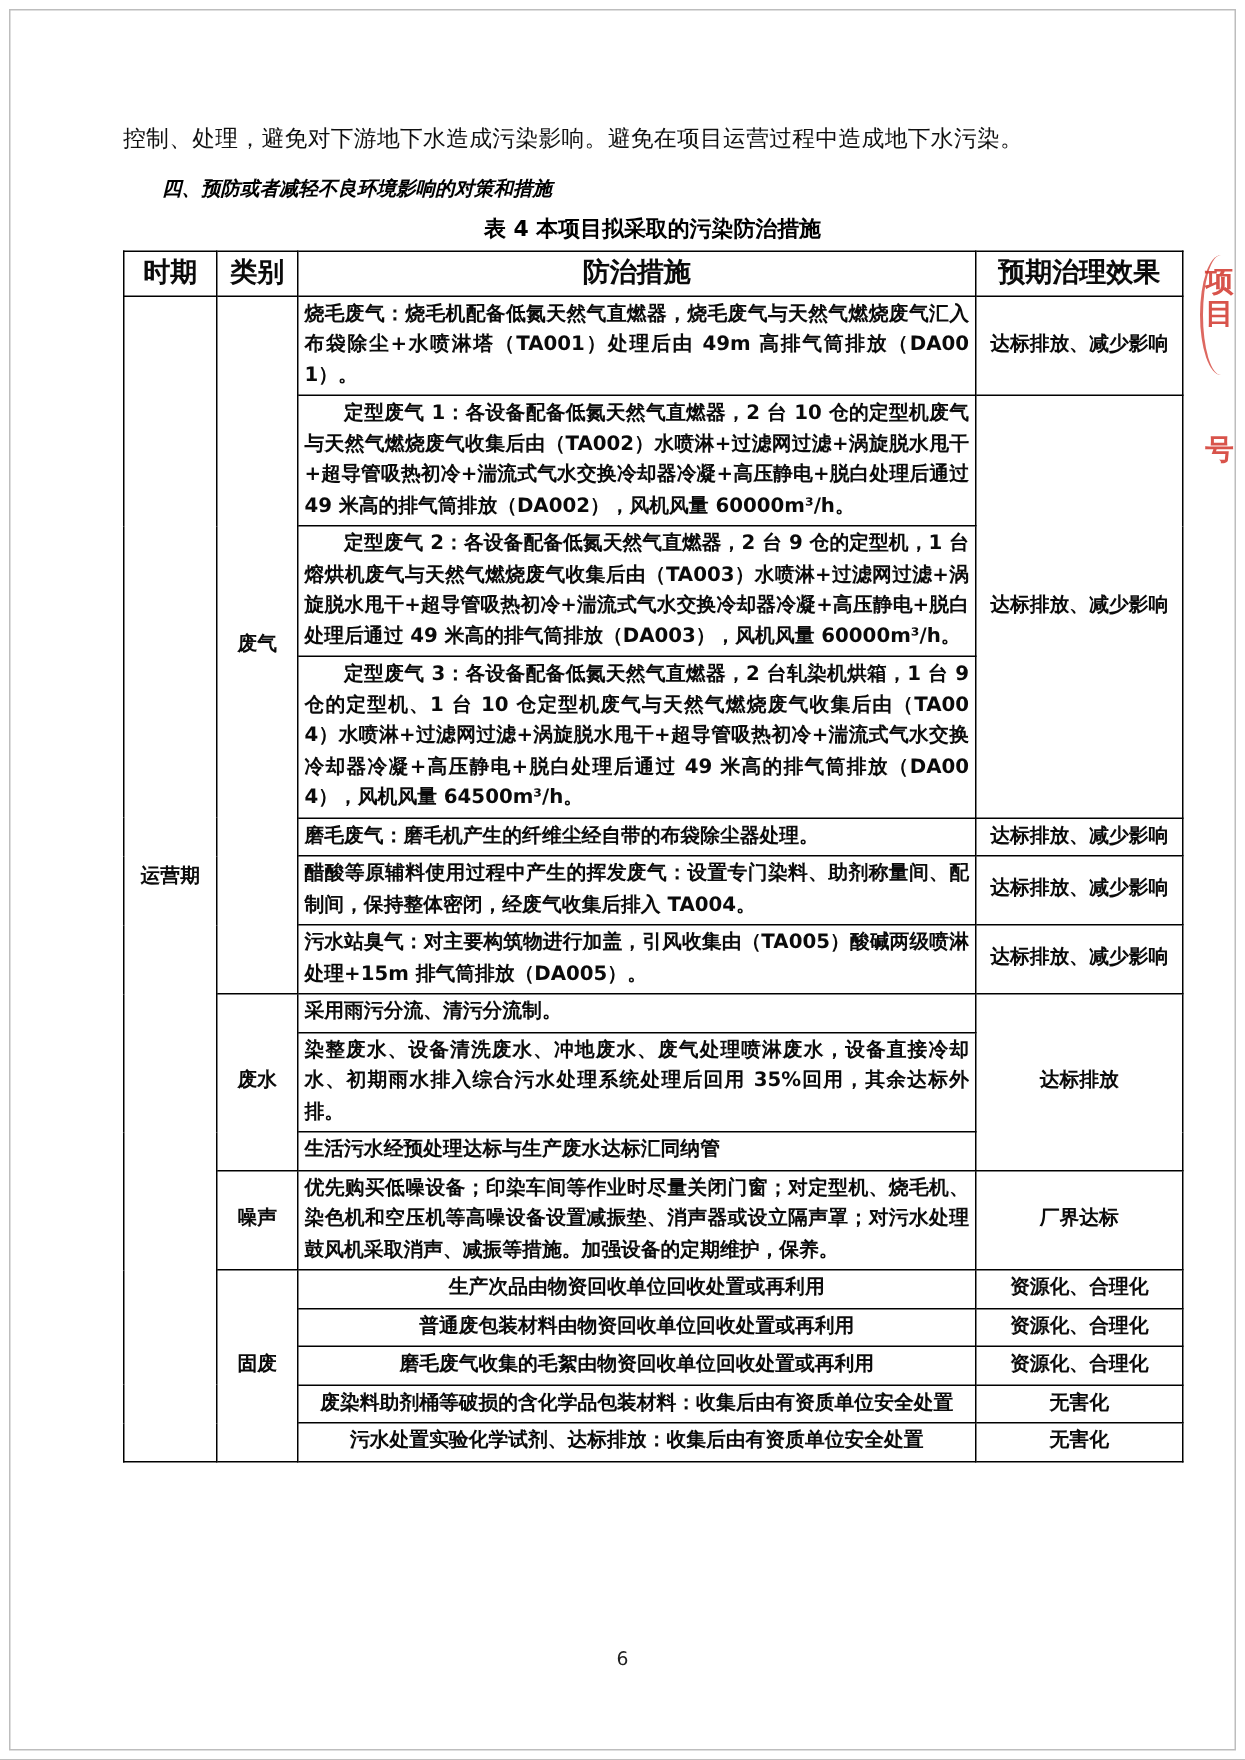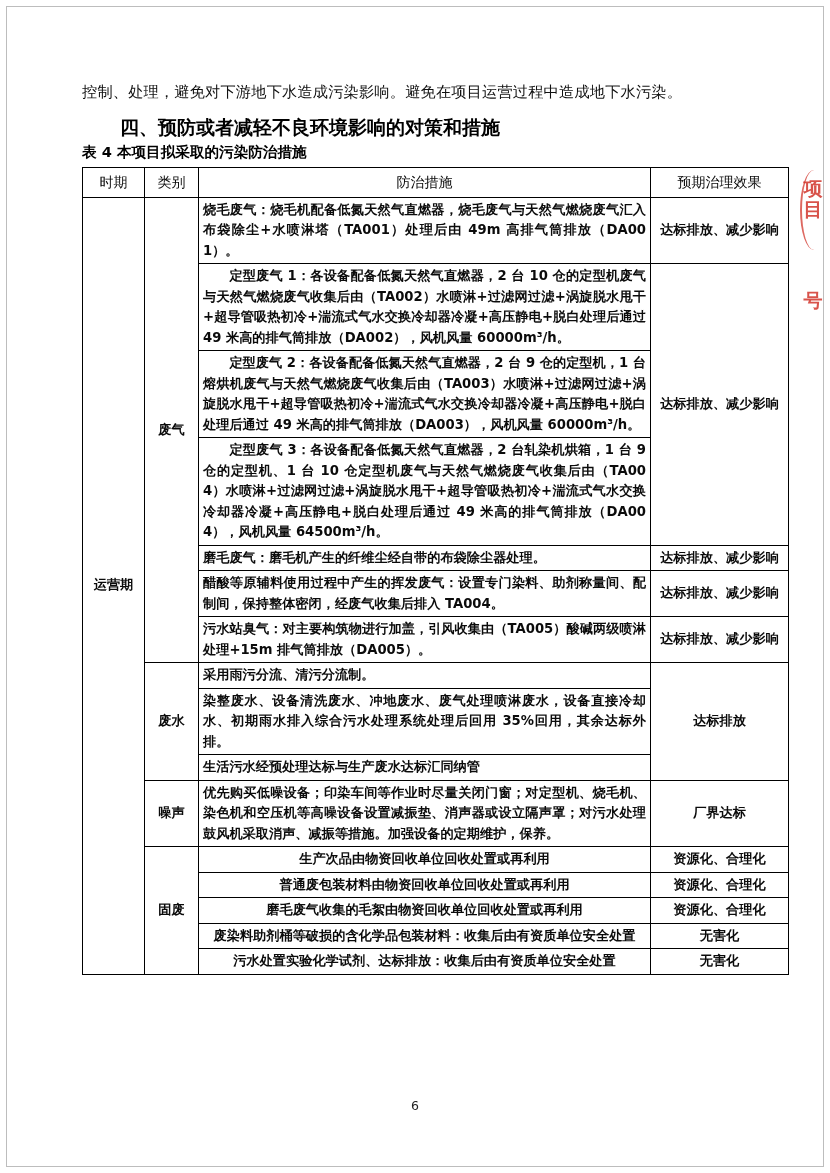--- a/index.html
+++ b/index.html
@@ -33,51 +33,52 @@
     margin: 0 0 2px 0;
     font-size: 15.2px;
     line-height: 29px;
     color: #101010;
     text-align: justify;
     letter-spacing: 0.2px;
   }
   p.indent2 { text-indent: 2em; }
   h4.section-heading {
     margin: 6px 0 2px 0;
-    font-size: 19px;
+    font-size: 13px;
     line-height: 28px;
     font-weight: bold;
     color: #000;
     text-indent: 2em;
+    font-style: italic;
   }
   .table-caption {
-    text-align: left;
+    text-align: center;
     font-size: 14.6px;
     font-weight: bold;
     margin: 2px 0 5px 0;
     color: #000;
   }
   table.main {
     border-collapse: collapse;
     width: 706px;
     table-layout: fixed;
   }
   table.main td, table.main th {
     border: 1px solid #000;
     font-size: 13.2px;
     line-height: 20.5px;
     color: #0b0b0b;
     padding: 2px 4px;
     vertical-align: middle;
     word-break: break-all;
   }
   table.main th {
-    font-weight: normal;
-    text-align: center;
-    font-size: 14px;
+    font-weight: bold;
+    text-align: center;
+    font-size: 18px;
     padding: 4px 2px;
   }
   td.ctr { text-align: center; font-weight: bold; }
   td.just {
     text-align: justify;
     line-height: 21px;
     font-weight: bold;
   }
   td.vmid { vertical-align: middle; }
   .indent-para { text-indent: 2em; }

